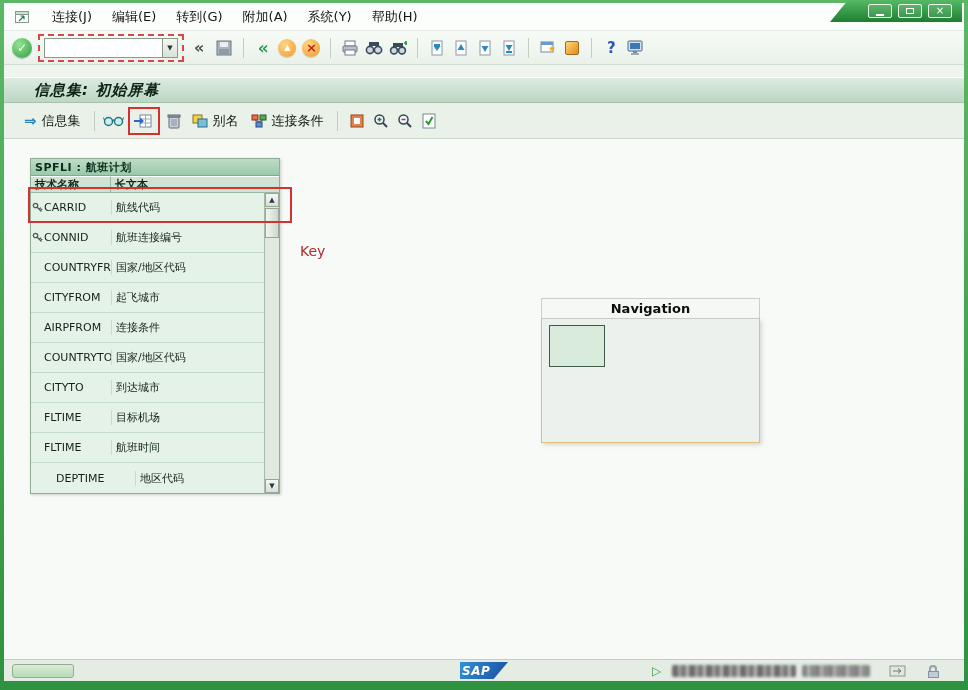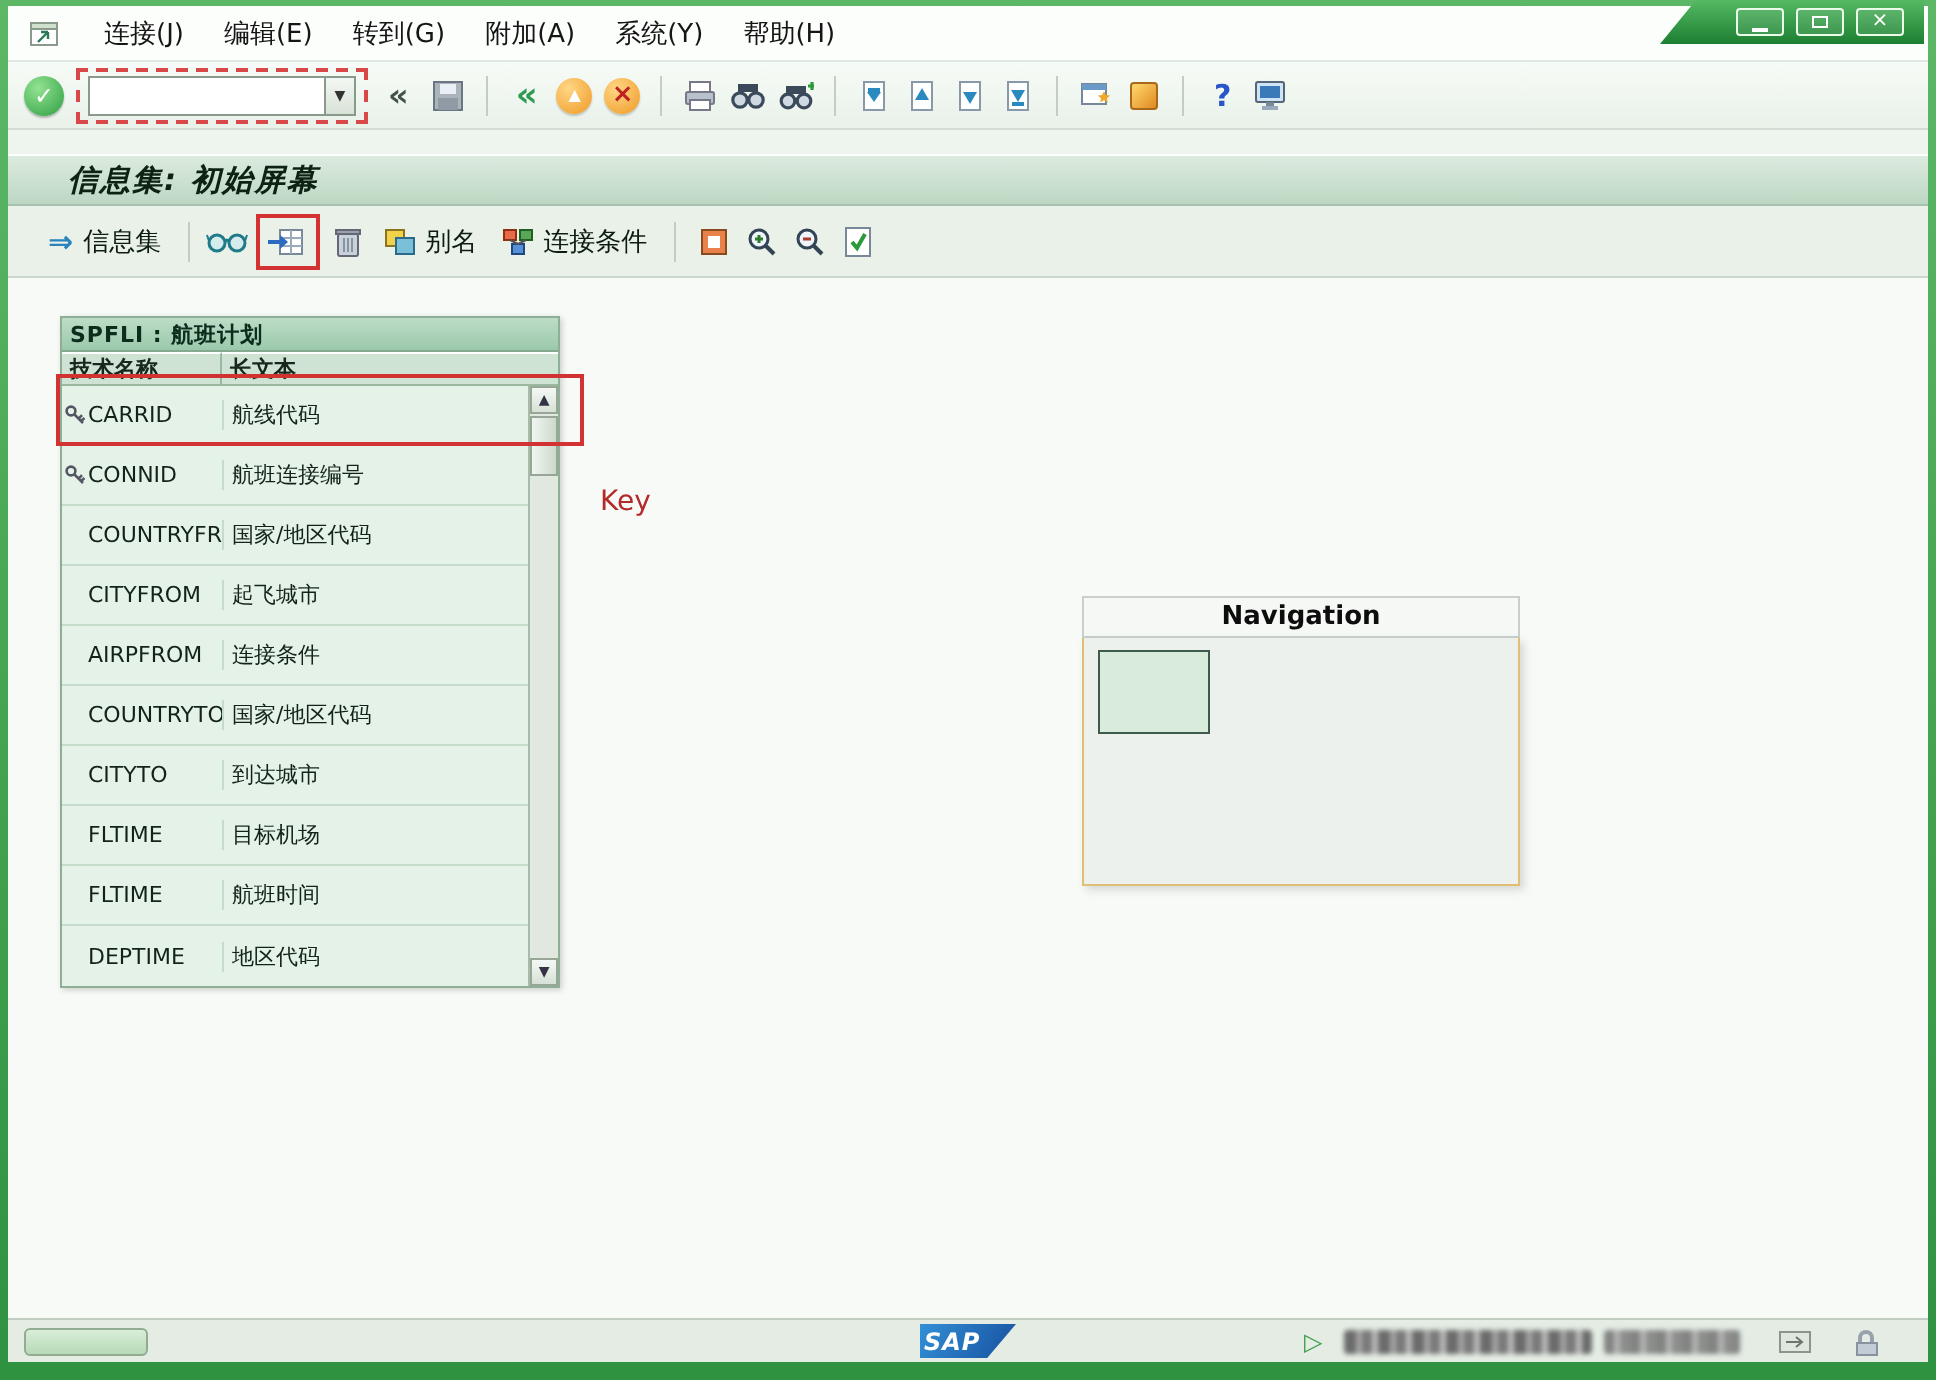--- a/index.html
+++ b/index.html
@@ -77,21 +77,21 @@
   .tw-head { display:flex; height:17px; }
   .tw-hcell { background:#cfe3d4; border-right:1px solid #9ab8a0; border-bottom:1px solid #9ab8a0;
               border-top:1px solid #fff; font-size:11px; font-weight:bold; color:#17271b;
               display:flex; align-items:center; padding:0 4px; }
   .tw-hcell.name { width:80px; }
   .tw-hcell.text { flex:1; border-right:none; }
   .tw-body { display:flex; }
   .tw-rows { width:235px; }
   .tw-row { height:30px; display:flex; align-items:center; border-bottom:1px solid #c6dcca;
             font-size:11px; color:#14231a; }
-  .tw-row:last-child { border-bottom:none; }
+  .tw-row:last-child { border-bottom:none;gap:12px; }
   .key-cell { width:13px; display:flex; justify-content:center; align-items:center; }
   .cell.name { width:67px; overflow:hidden; white-space:nowrap; }
   .cell.text { flex:1; border-left:1px solid #c6dcca; padding-left:4px; overflow:hidden; white-space:nowrap; }
   .tw-scroll { width:15px; background:#e0e8e0; border-left:1px solid #a8baa8;
                display:flex; flex-direction:column; }
   .sb-btn { height:14px; background:linear-gradient(#f4f8f4,#d7e1d7); border:1px solid #98a698;
             font-size:7px; color:#334; display:flex; align-items:center; justify-content:center; }
   .sb-thumb { height:30px; background:linear-gradient(90deg,#f0f5f0,#cdd9cd); border:1px solid #98a698; margin-top:1px; }
   .sb-track { flex:1; }
 

